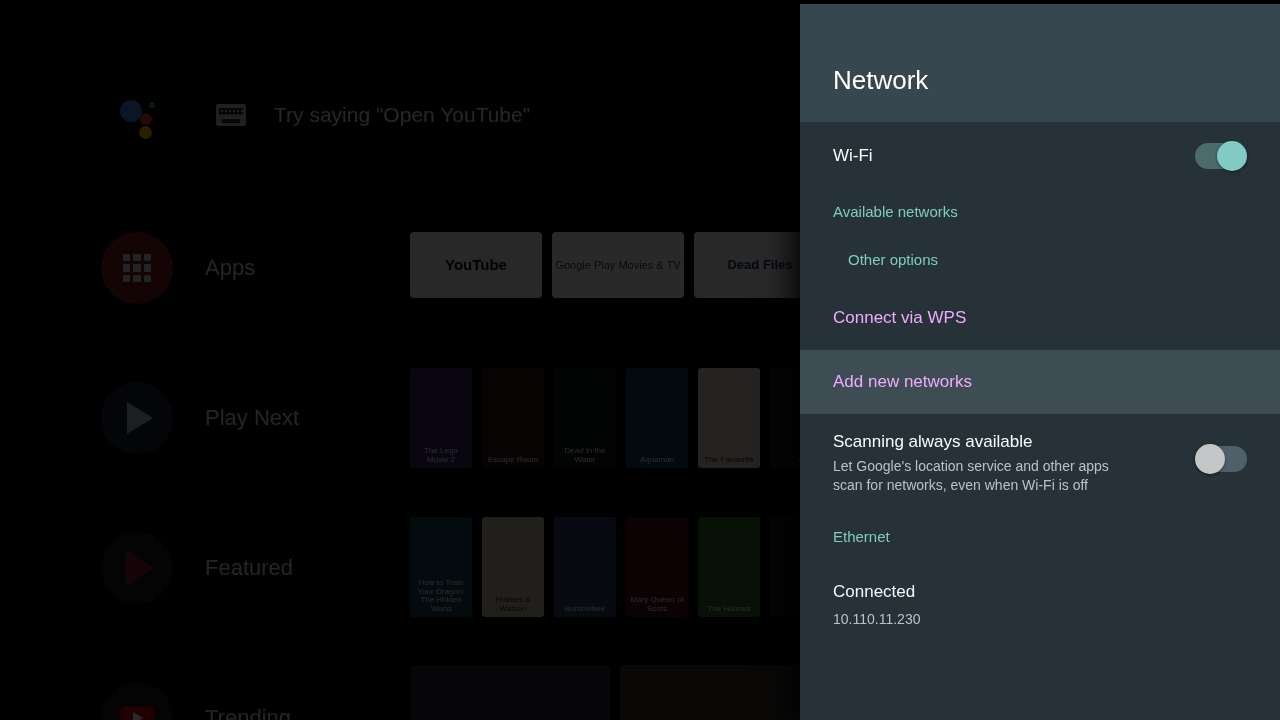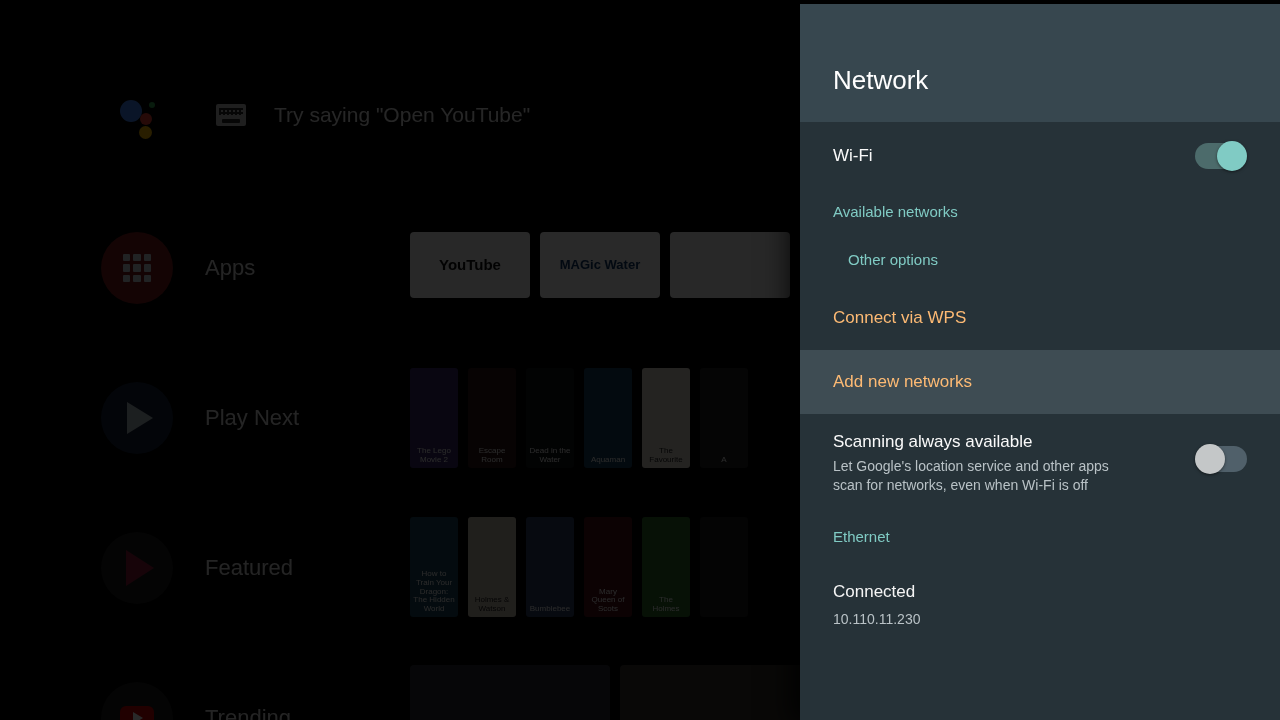--- a/index.html
+++ b/index.html
@@ -66,30 +66,30 @@
   .grid-icon i { background: #cfd8dc; border-radius: 1px; display: block; }
   .badge-playnext { background: #16243a; }
   .tri { width: 0; height: 0; border-left: 26px solid #b0bec5; border-top: 16px solid transparent; border-bottom: 16px solid transparent; margin-left: 6px; }
   .badge-featured { background: #1c1c1c; }
   .play-logo { width: 0; height: 0; border-left: 28px solid #8e1c3a; border-top: 18px solid transparent; border-bottom: 18px solid transparent; margin-left: 6px; }
   .badge-trending { background: #1c1c1c; }
   .yt-logo { width: 34px; height: 24px; background: #cc0000; border-radius: 6px; position: relative; }
   .yt-logo::after { content:""; position:absolute; left:13px; top:6px; width:0;height:0; border-left:10px solid #fff; border-top:6px solid transparent; border-bottom:6px solid transparent; }
 
   .app-tile {
-    width: 120px; height: 66px; border-radius: 4px;
+    width: 132px; height: 66px; border-radius: 4px;
     background: #1f1f1f; display: flex; align-items: center; justify-content: center;
     font-size: 12px; color: #fff; text-align: center; line-height: 1.15;
   }
   .app-tile.yt { background: #f5f5f5; color: #111; font-weight: bold; font-size: 15px; }
   .app-tile.gp { background: #fafafa; color: #444; font-size: 11px; }
   .app-tile.mg { background: #fafafa; color: #123a6b; font-size: 13px; font-weight: bold; }
 
   .poster {
-    width: 48px; height: 100px; border-radius: 3px;
+    width: 62px; height: 100px; border-radius: 3px;
     display: flex; align-items: flex-end; justify-content: center;
     font-size: 8px; color: #fff; text-align: center; padding: 3px;
     line-height: 1.1; overflow: hidden;
   }
   .vid-tile {
     width: 200px; height: 112px; border-radius: 4px;
     display: flex; align-items: flex-end; padding: 6px;
     font-size: 10px; color: #fff; line-height: 1.15; overflow: hidden;
   }
 
@@ -132,21 +132,21 @@
   .switch.on .track  { background: #4c6b6b; left: 0; }
   .switch.on .thumb  { background: #80CBC4; right: 0; }
   .switch.off .track { background: #50606a; right: 0; }
   .switch.off .thumb { background: #c4c7c8; left: 0; }
 
   .section-head {
     font-size: 15px; color: #80CBC4; padding: 0 33px;
     display: flex; align-items: center;
   }
   .menu-item {
-    font-size: 17px; color: #fdba74;
+    font-size: 17px; color: #f0abfc;
     padding: 0 33px; display: flex; align-items: center;
     height: 64px;
   }
   .menu-item.focused { background: #3E4C53; }
   .status-title { font-size: 17px; color: #f5f5f5; padding: 0 33px; }
   .status-line { font-size: 14px; color: #b9c2c6; padding: 0 33px; line-height: 1.38; }
 </style>
 </head>
 <body>
 
@@ -176,21 +176,22 @@
             <i></i>
             <i></i>
             <i></i>
             <i></i>
           </span>
       </div>
       <div class="row-title">Apps</div>
     </div>
     <div class="row-tiles" style="top:232px;">
       <div class="app-tile yt">YouTube</div>
-      <div class="app-tile mg">MAGic Water</div>
+      <div class="app-tile gp">Google Play Movies &amp; TV</div>
+      <div class="app-tile mg">Dead Files</div>
       <div class="app-tile yt"></div>
     </div>
 
     <div class="row" style="top:382px;">
       <div class="row-badge badge-playnext">
         <span class="tri"></span>
       </div>
       <div class="row-title">Play Next</div>
     </div>
     <div class="row-tiles" style="top:368px;">

